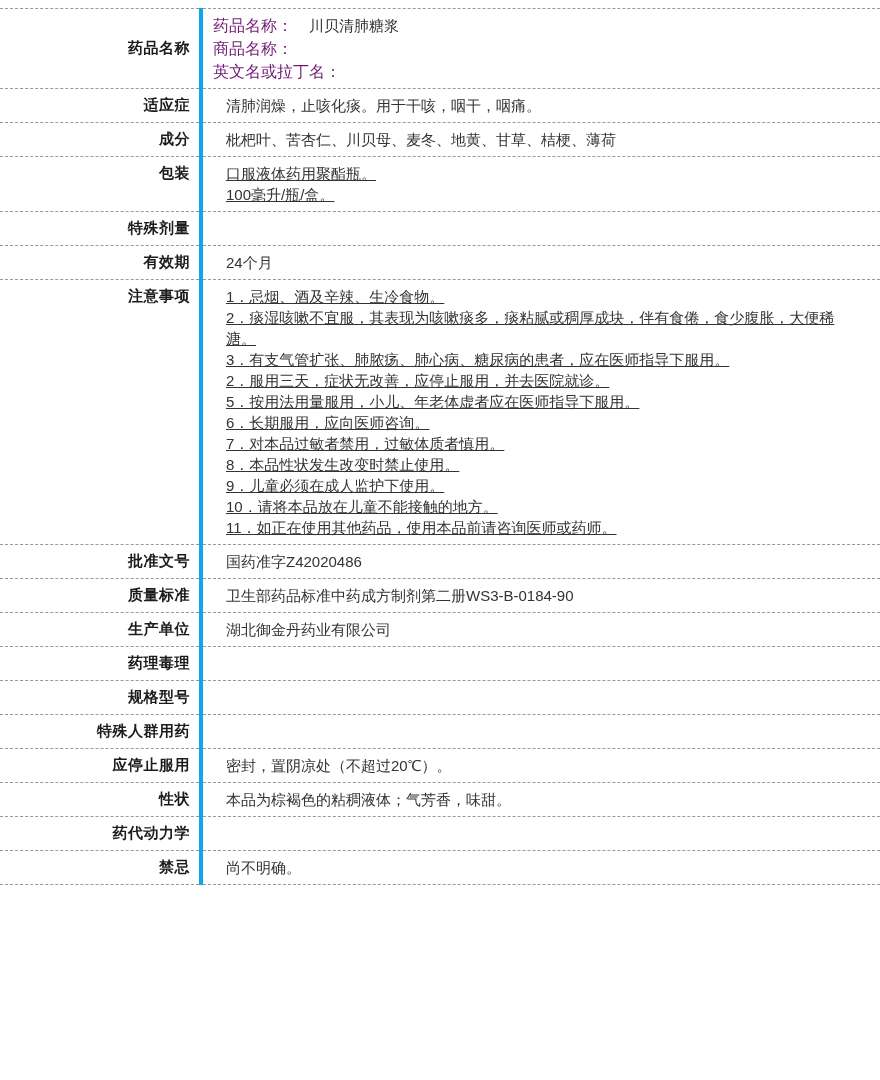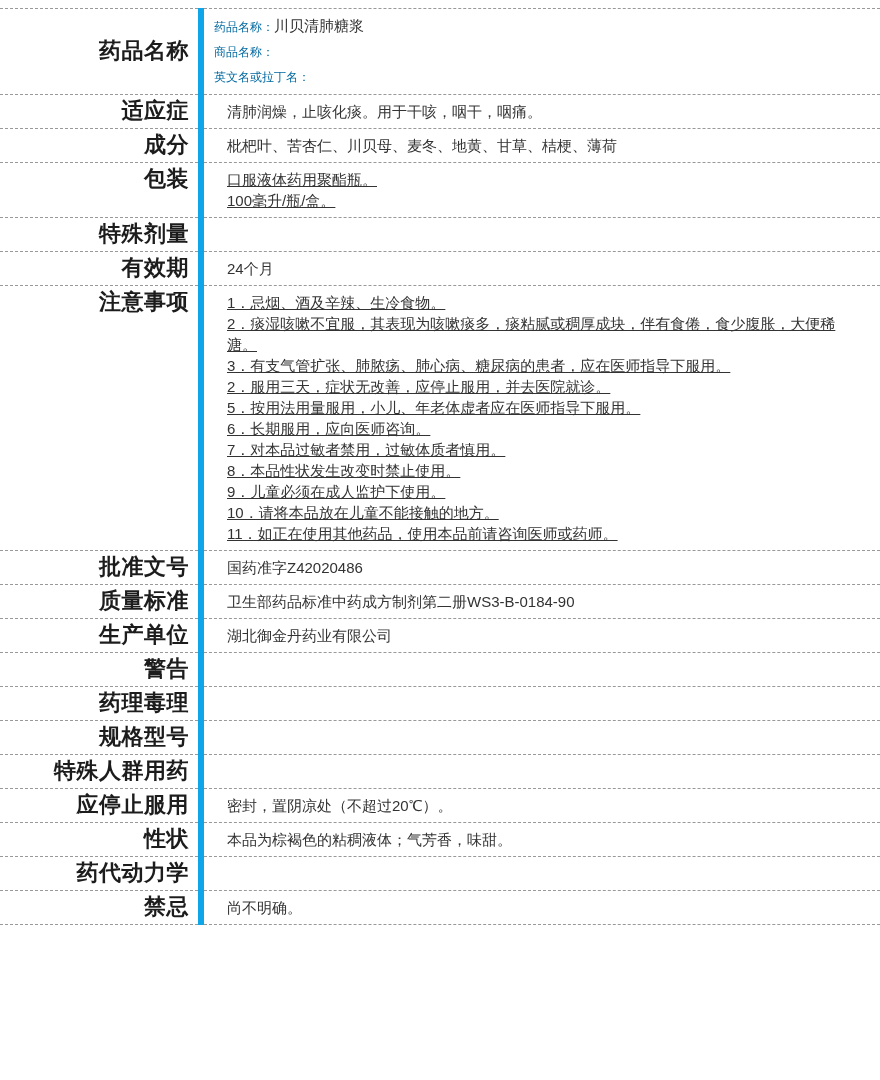--- a/index.html
+++ b/index.html
@@ -24,51 +24,52 @@
     border-top: 1px dashed #999999;
     table-layout: fixed;
   }
   td {
     border-bottom: 1px dashed #999999;
     vertical-align: top;
     box-sizing: border-box;
   }
   td.cell-label {
     width: 201px;
-    border-right: 6px solid #0ea5e9;
+    border-right: 4px solid #0ea5e9;
     text-align: right;
     padding: 6px 9px 7px 0;
     font-weight: bold;
-    font-size: 22px;
+    font-size: 15px;
     line-height: 20px;
     color: #1c1c1c;
     letter-spacing: 0.5px;
   }
   td.cell-value {
     padding: 6px 27px 6px 23px;
     font-size: 15px;
     line-height: 21px;
     color: #333333;
     word-break: break-all;
   }
   tr.row-fields td.cell-label {
     vertical-align: middle;
   }
   tr.row-fields td.cell-value {
     padding: 5px 10px 5px 10px;
     line-height: 23px;
   }
   .field-line { white-space: nowrap; }
   .field-label {
-    color: #0369a1;
-    font-size: 12px;
+    color: #701a75;
+    font-size: 16px;
   }
   .field-value {
     color: #333333;
     font-size: 15px;
+    margin-left: 16px;
   }
   .value-line { display: block; text-decoration: underline; }
 </style>
 </head>
 <body>
 
 <div class="page">
   <table class="drug-table">
     <tbody id="table-body">
         <tr class="row-fields">
@@ -124,24 +125,20 @@
         </tr>
         <tr>
           <td class="cell-label">质量标准</td>
           <td class="cell-value">卫生部药品标准中药成方制剂第二册WS3-B-0184-90</td>
         </tr>
         <tr>
           <td class="cell-label">生产单位</td>
           <td class="cell-value">湖北御金丹药业有限公司</td>
         </tr>
         <tr>
-          <td class="cell-label">警告</td>
-          <td class="cell-value"></td>
-        </tr>
-        <tr>
           <td class="cell-label">药理毒理</td>
           <td class="cell-value"></td>
         </tr>
         <tr>
           <td class="cell-label">规格型号</td>
           <td class="cell-value"></td>
         </tr>
         <tr>
           <td class="cell-label">特殊人群用药</td>
           <td class="cell-value"></td>

